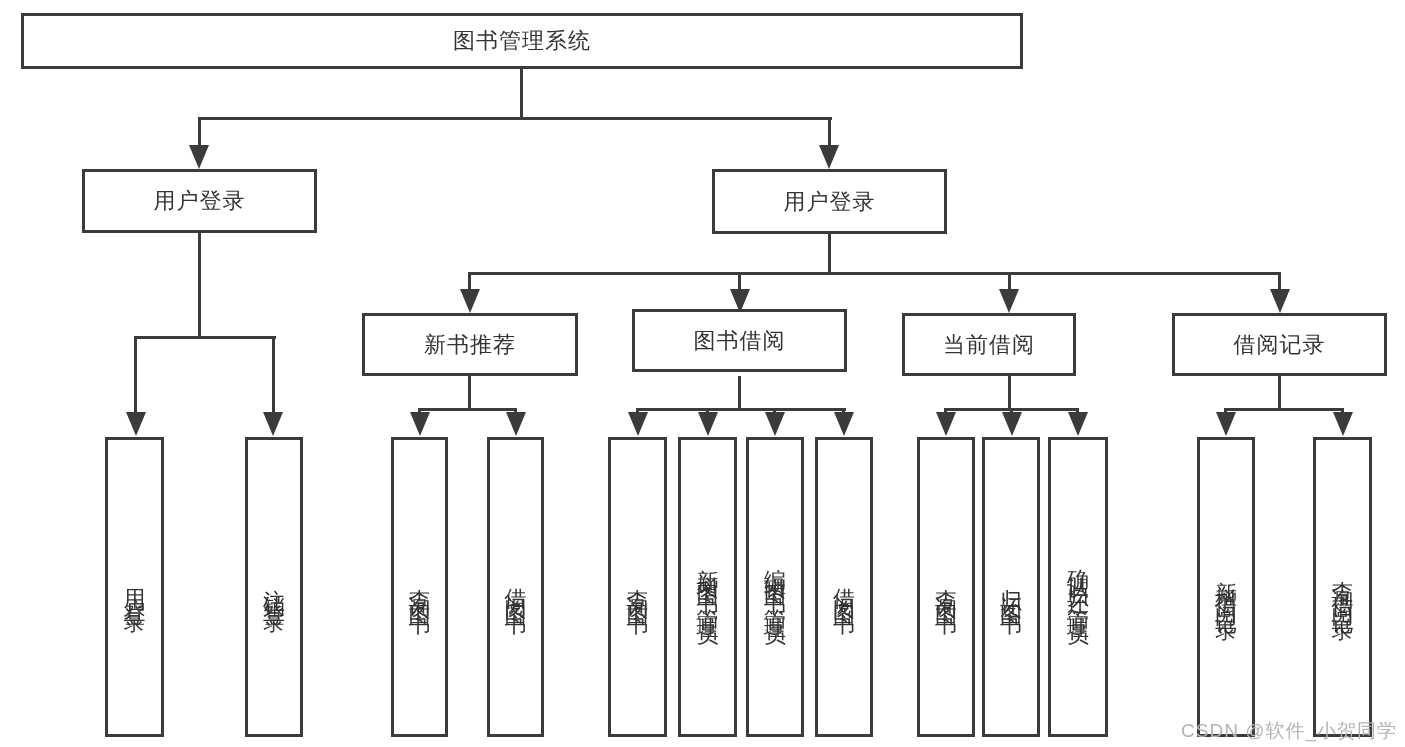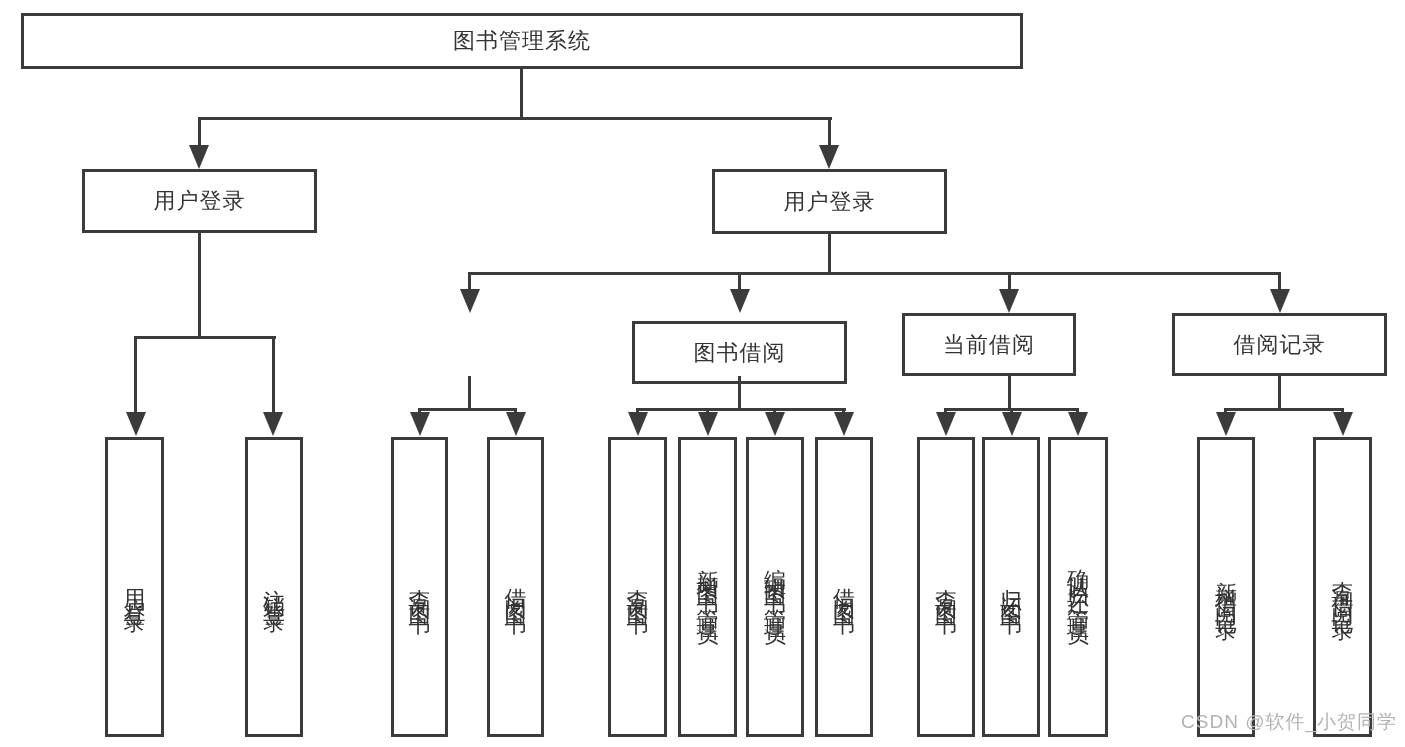--- a/index.html
+++ b/index.html
@@ -25,21 +25,21 @@
     line-height:1;display:block;
   }
   .vline{position:absolute;width:3px;background:var(--line);}
   .hline{position:absolute;height:3px;background:var(--line);}
   .ahead{
     position:absolute;width:0;height:0;
     border-left:10px solid transparent;border-right:10px solid transparent;
     border-top:24px solid var(--line);
   }
   .watermark{
-    position:absolute;right:8px;bottom:12px;z-index:5;
+    position:absolute;right:8px;bottom:3px;z-index:5;
     font-size:19px;letter-spacing:1px;color:var(--watermark-text);
   }
 </style>
 </head>
 <body>
 
 <div class="canvas">
 
   <div class="box hbox" style="left:21px;top:13px;width:1002px;height:56px">
     <span>图书管理系统</span>
@@ -70,21 +70,24 @@
   <div class="hline" style="left:468px;top:272px;width:813px"></div>
   <div class="vline" style="left:468px;top:272px;height:17px"></div>
   <div class="ahead" style="left:460px;top:289px"></div>
   <div class="vline" style="left:738px;top:272px;height:17px"></div>
   <div class="ahead" style="left:730px;top:289px"></div>
   <div class="vline" style="left:1008px;top:272px;height:17px"></div>
   <div class="ahead" style="left:999px;top:289px"></div>
   <div class="vline" style="left:1278px;top:272px;height:17px"></div>
   <div class="ahead" style="left:1270px;top:289px"></div>
 
-  <div class="box hbox" style="left:632px;top:321px;width:215px;height:63px">
+  <div class="box hbox" style="left:362px;top:313px;width:216px;height:63px">
+    <span>新书推荐</span>
+  </div>
+  <div class="box hbox" style="left:632px;top:309px;width:215px;height:63px">
     <span>图书借阅</span>
   </div>
   <div class="box hbox" style="left:902px;top:313px;width:174px;height:63px">
     <span>当前借阅</span>
   </div>
   <div class="box hbox" style="left:1172px;top:313px;width:215px;height:63px">
     <span>借阅记录</span>
   </div>
 
   <div class="vline" style="left:468px;top:376px;height:32px"></div>

